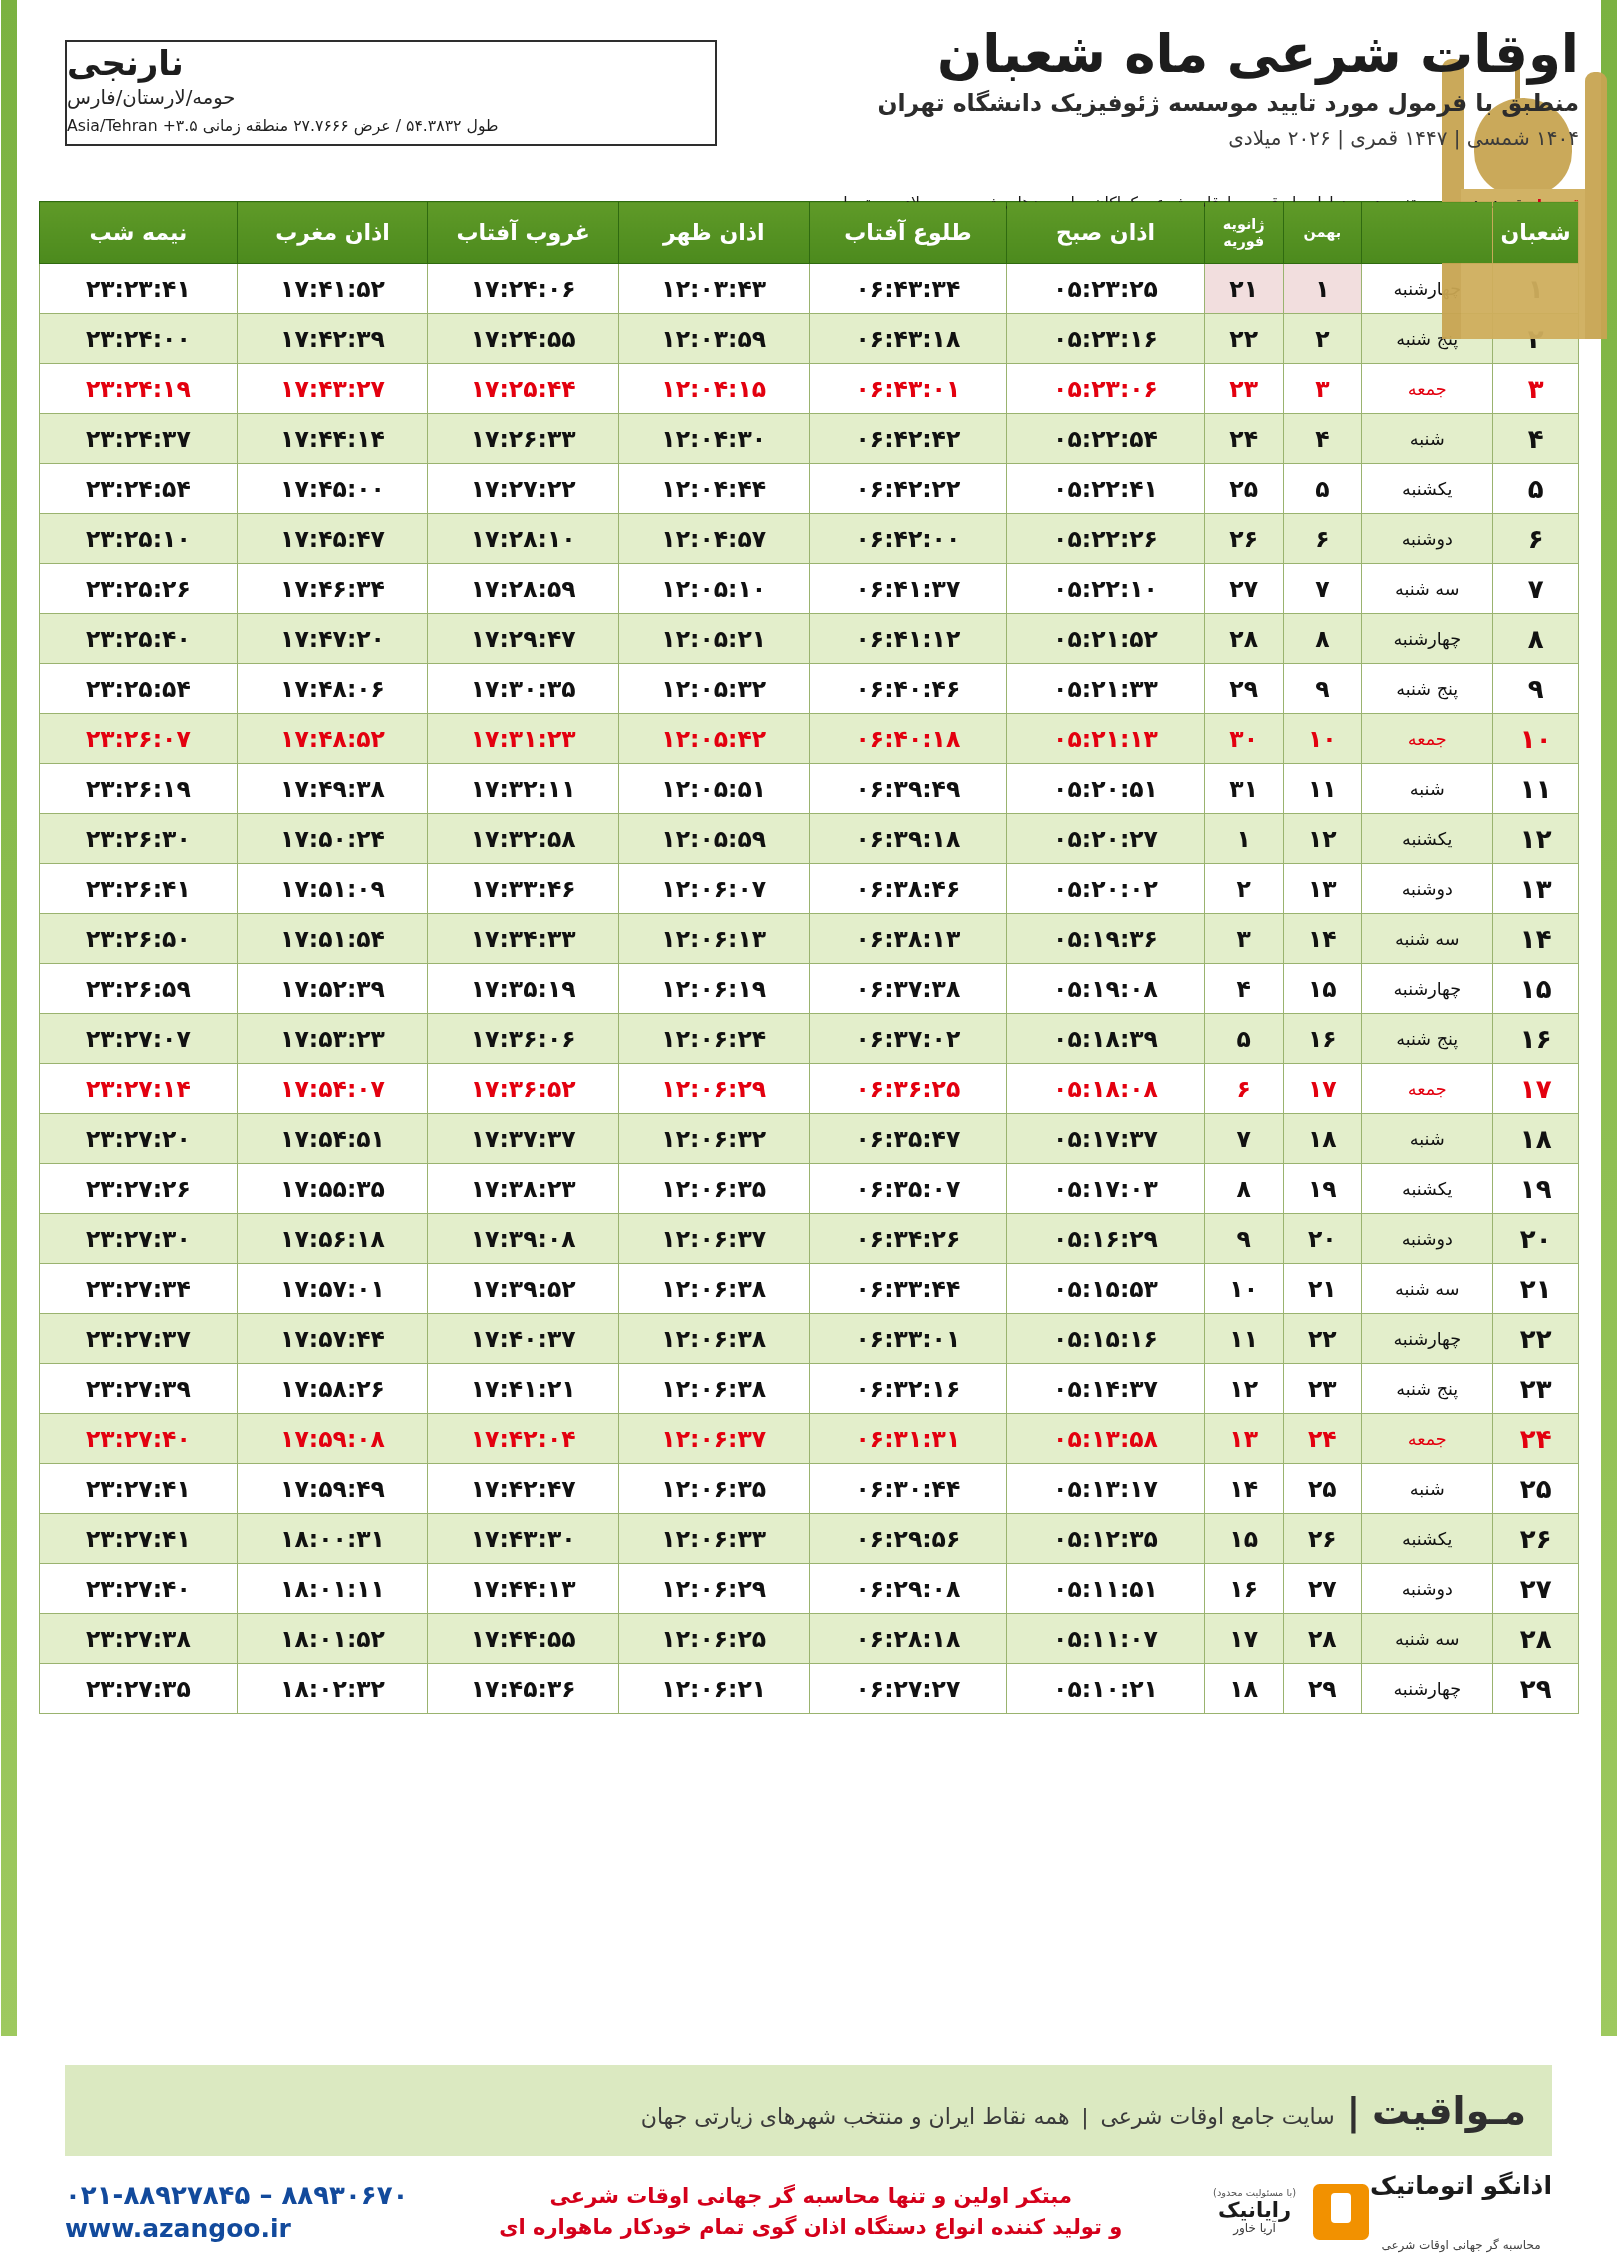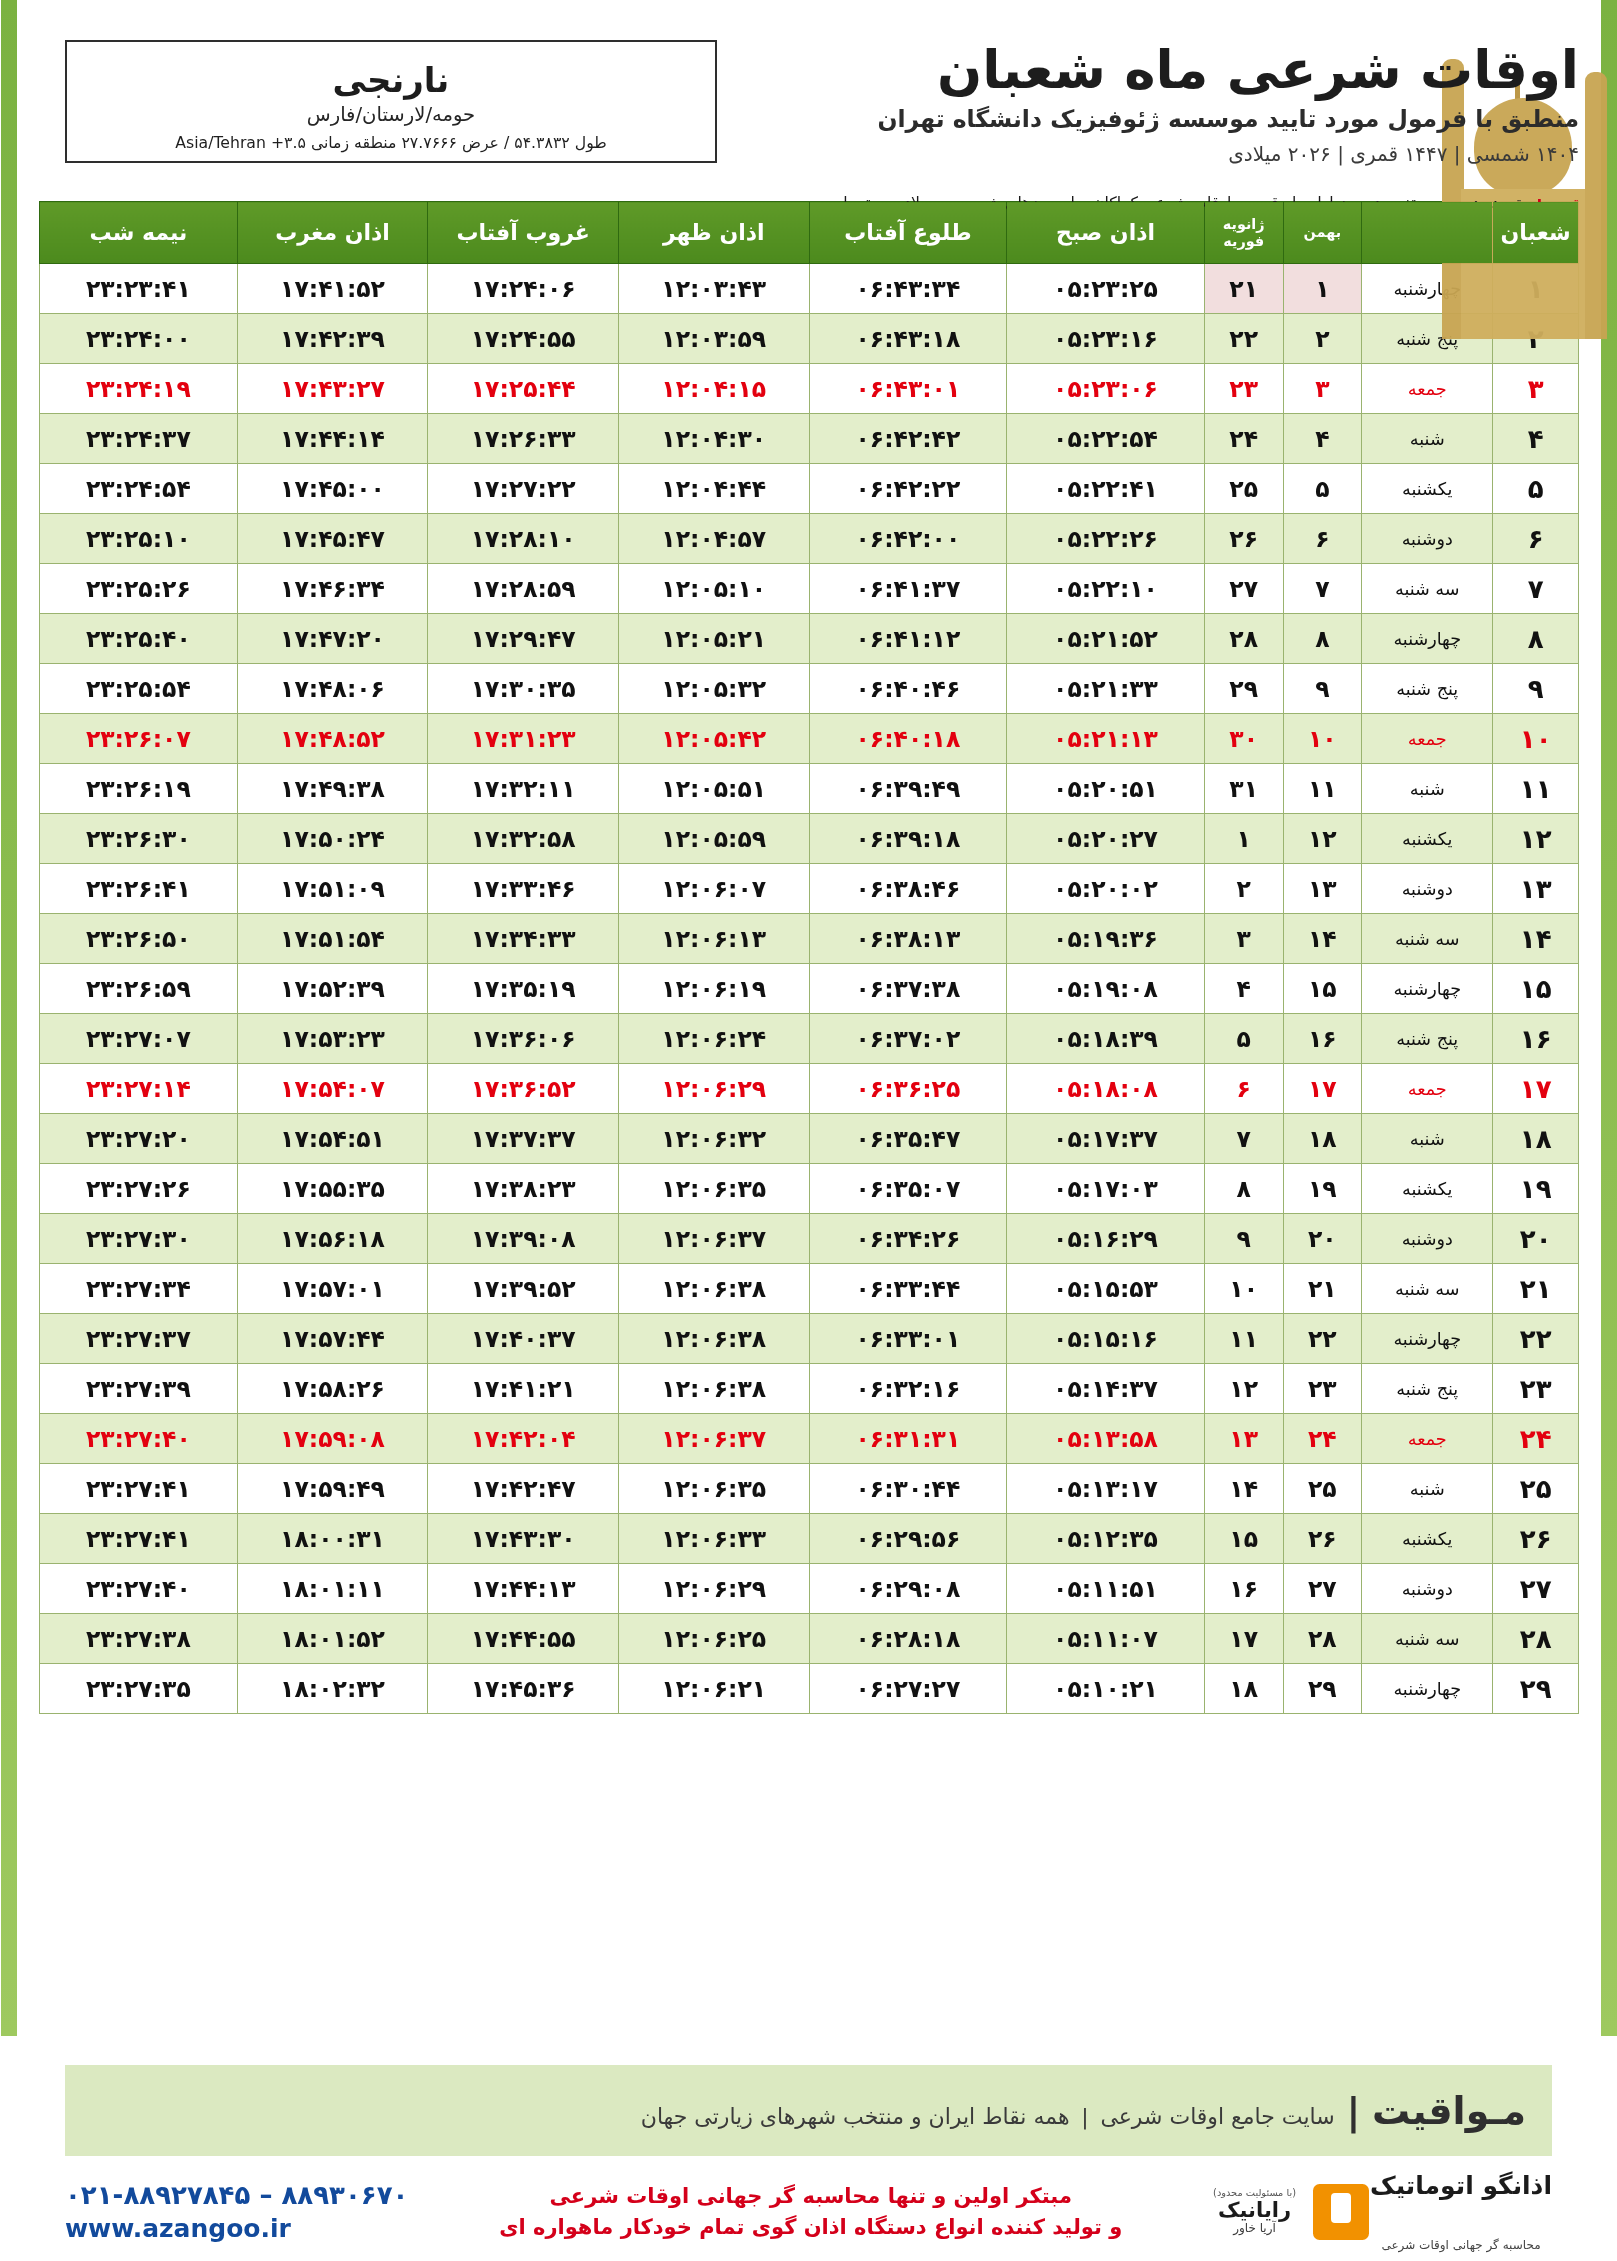--- a/index.html
+++ b/index.html
@@ -10,35 +10,35 @@
     position:relative;
     overflow:hidden;
   }
   
   .edge-left{position:absolute;top:0;left:0;width:17px;height:2036px;background:linear-gradient(to bottom,#7bb241,#9ec95f);}
   .edge-right{position:absolute;top:0;right:0;width:17px;height:2036px;background:linear-gradient(to bottom,#7bb241,#9ec95f);}
 
   
   .header{position:relative;height:196px;}
   .title-block{
-    position:absolute;right:39px;top:42px;text-align:right;width:1018px;
+    position:absolute;right:39px;top:26px;text-align:right;width:1018px;
   }
   .main-title{
     font-size:53px;font-weight:bold;color:#1d1d1d;line-height:1.05;letter-spacing:-0.7px;
   }
   .sub-title{
     font-size:23.5px;font-weight:bold;color:#2c2c2c;margin-top:7.8px;
   }
   .date-line{
     font-size:20px;color:#3a3a3a;margin-top:9px;direction:rtl;
   }
 
   .city-box{
     position:absolute;left:65px;top:40px;width:652px;
-    border:2px solid #2e2e2e;background:#fff;text-align:center;padding:20px 0 9px 0;
+    border:2px solid #2e2e2e;background:#fff;text-align:left;padding:3px 0 9px 0;
     box-sizing:border-box;
   }
   .city-name{font-size:34px;font-weight:bold;color:#1d1d1d;line-height:1.1;}
   .city-sub{font-size:19.6px;color:#262626;margin-top:3.9px;}
   .city-geo{font-size:15.7px;color:#1f1f1f;margin-top:6.5px;direction:rtl;}
 
   .note-line{
     position:absolute;right:39px;top:193px;width:1527px;text-align:right;
     font-size:15.7px;color:#1b1b1b;direction:rtl;
   }

